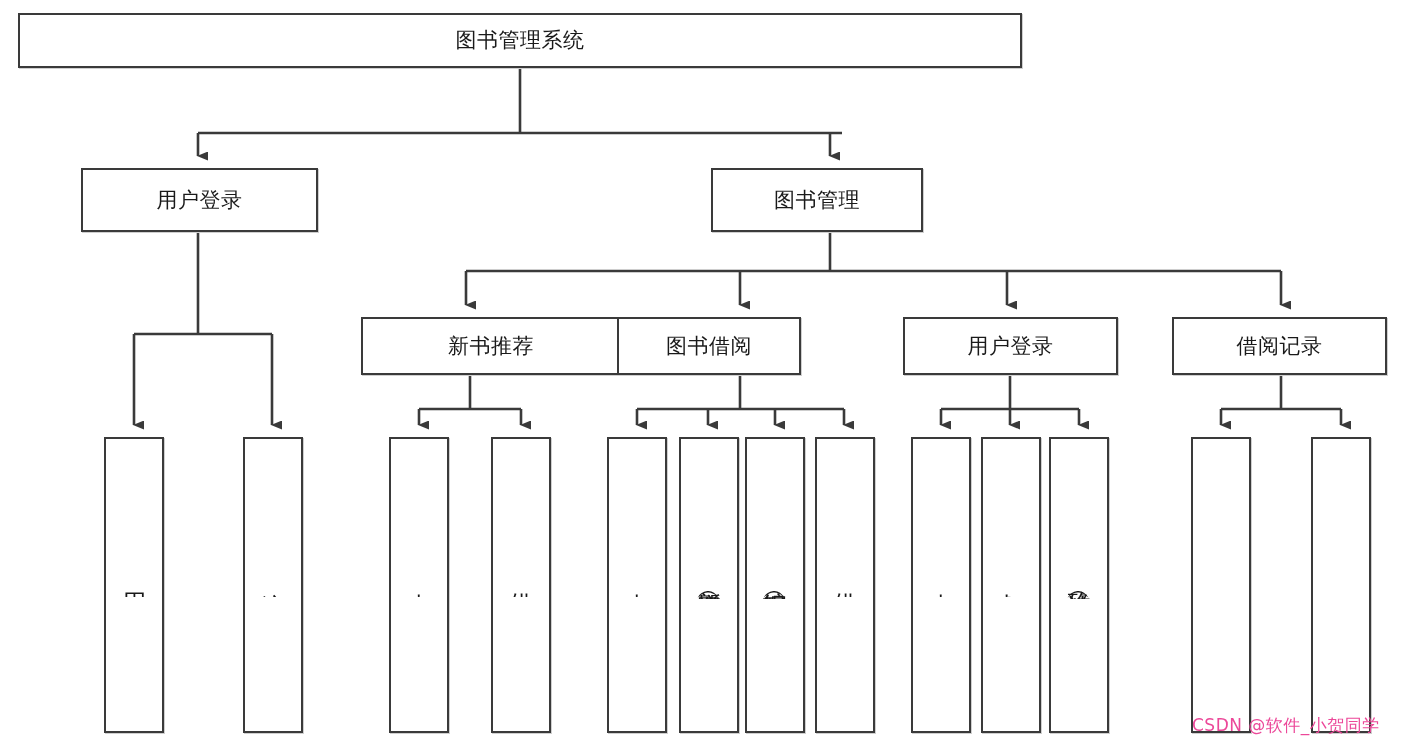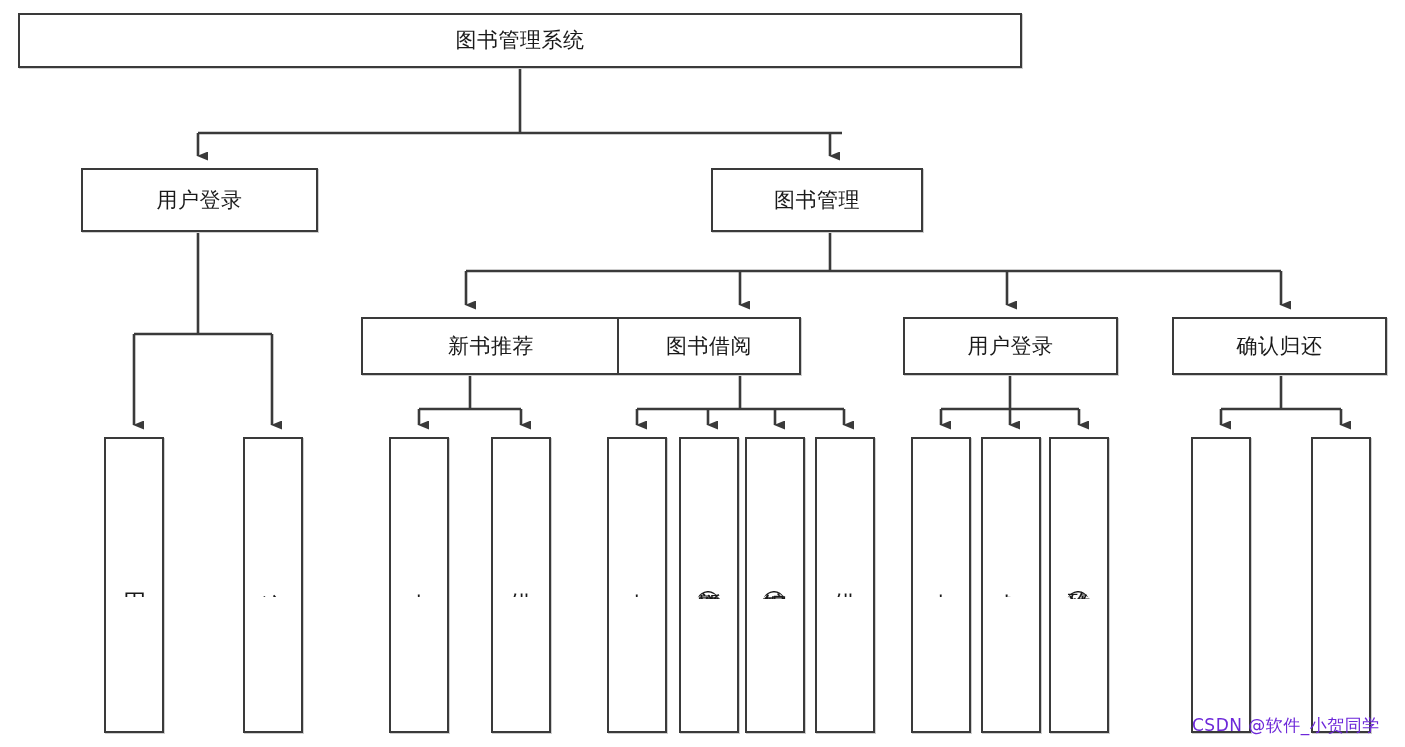--- a/index.html
+++ b/index.html
@@ -97,21 +97,21 @@
   }
   .node.leaf.tall-text .node-label {
     font-size: 24px;
     letter-spacing: 3px;
   }
   .watermark {
     position: absolute;
     left: 1192px;
     top: 714px;
     font-size: 17px;
-    color: #6d28d9;
+    color: #ec4899;
     white-space: nowrap;
     letter-spacing: 0.5px;
   }
 </style>
 </head>
 <body>
 
 <div id="diagram-root">
 
   <svg id="edges-layer" viewBox="0 0 1405 747" width="1405" height="747" xmlns="http://www.w3.org/2000/svg">
@@ -179,21 +179,21 @@
   <div class="node lvl2 n-new-book">
     <span class="node-label">新书推荐</span>
   </div>
   <div class="node lvl2 n-borrow">
     <span class="node-label">图书借阅</span>
   </div>
   <div class="node lvl2 n-current">
     <span class="node-label">用户登录</span>
   </div>
   <div class="node lvl2 n-record">
-    <span class="node-label">确认归还</span>
+    <span class="node-label">借阅记录</span>
   </div>
 
   <div class="node leaf" style="left:104px;">
     <span class="node-label">用户登录</span>
   </div>
   <div class="node leaf" style="left:243px;">
     <span class="node-label">注销登录</span>
   </div>
 
   <div class="node leaf" style="left:389px;">

